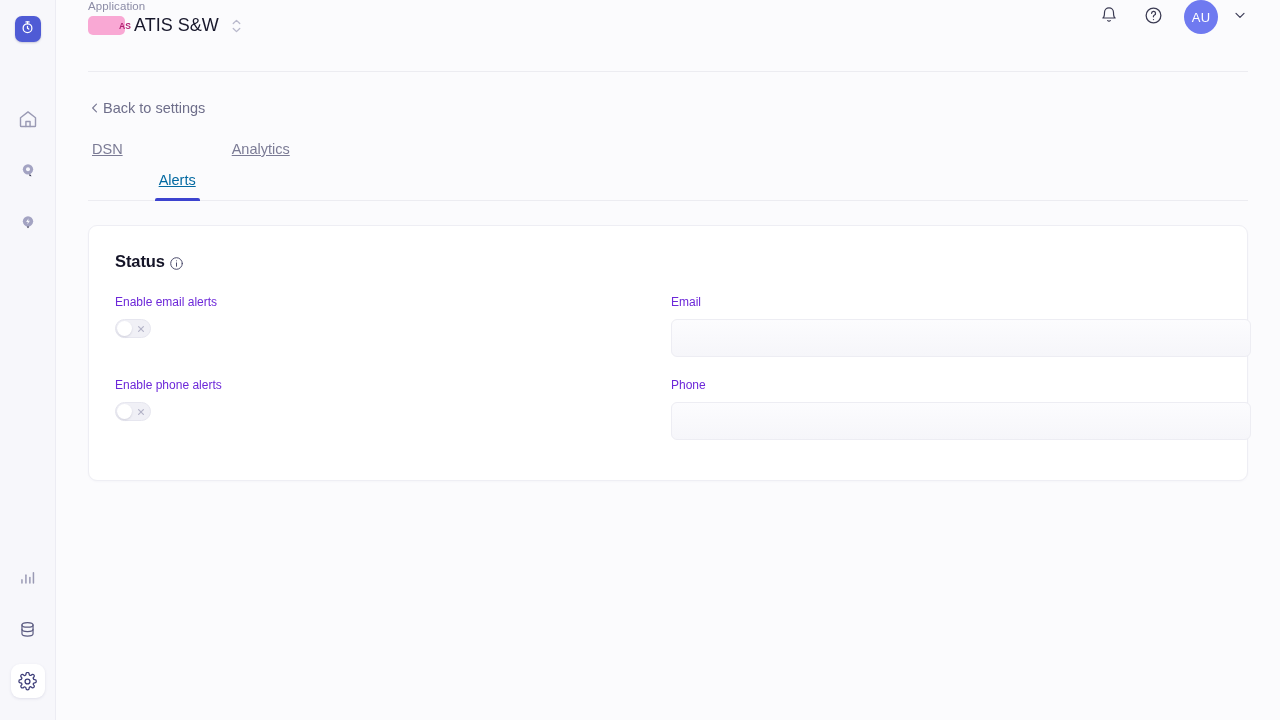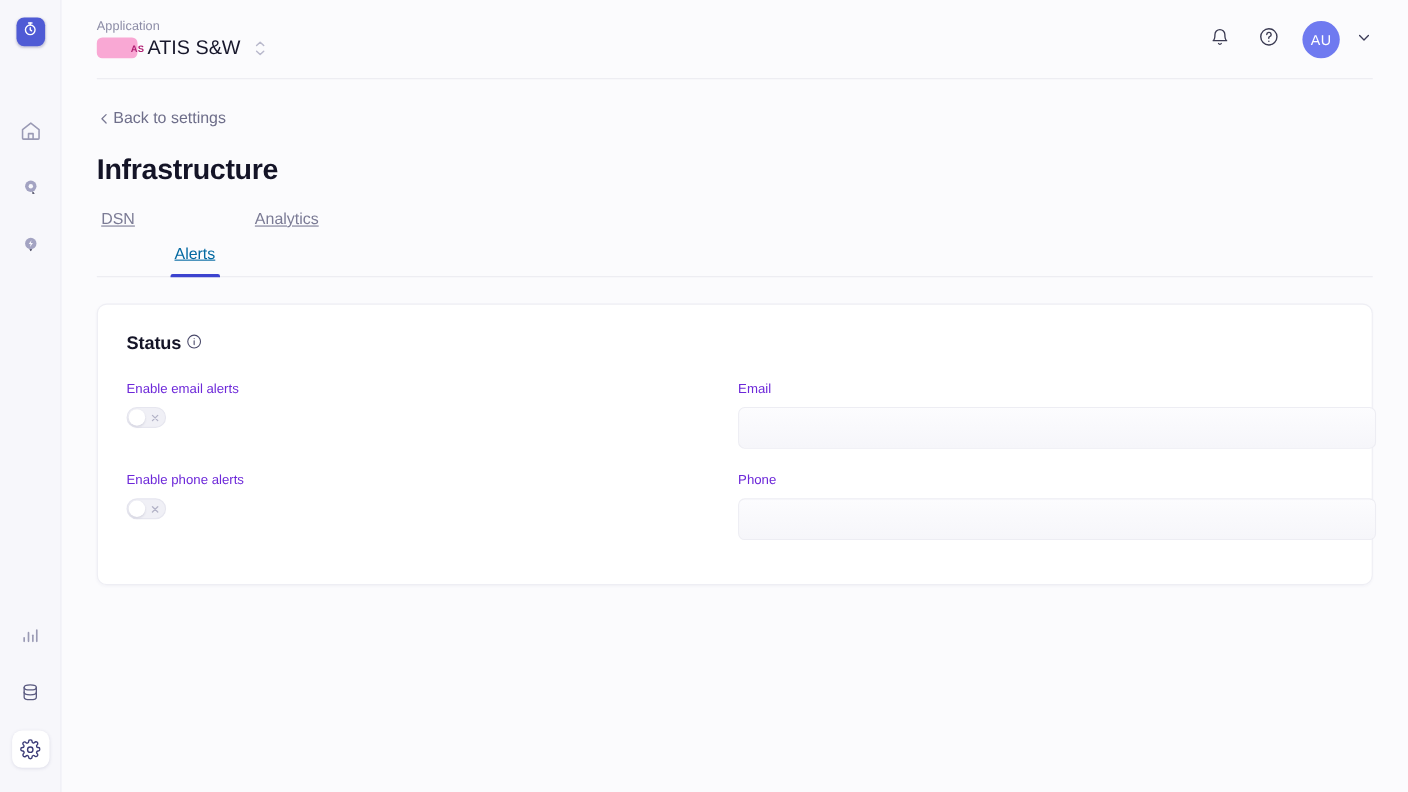--- a/index.html
+++ b/index.html
@@ -89,21 +89,21 @@
     flex: 1 1 auto;
     height: 720px;
     position: relative;
     background: #fbfbfd;
   }
 
   
   .topbar {
     height: 72px;
     display: flex;
-    align-items: center;
+    align-items: flex-start;
     padding: 0 32px 0 32px;
     position: relative;
   }
   .topbar:after {
     content: "";
     position: absolute;
     left: 32px;
     right: 32px;
     bottom: 0;
     height: 1px;
@@ -239,21 +239,21 @@
     background: #ffffff;
     border: 1px solid #eeeef4;
     border-radius: 9px;
     padding: 26px 26px 40px 26px;
     box-shadow: 0 1px 2px rgba(80,80,130,.035);
     width: 1160px;
   }
 
   .card-title-row {
     display: flex;
-    align-items: flex-start;
+    align-items: flex-end;
     gap: 4px;
   }
   .card-title {
     font-size: 16.5px;
     font-weight: 700;
     color: #141427;
     letter-spacing: -.1px;
   }
   .info-dot { display: flex; color: #4b4b6b; }
 
@@ -461,21 +461,20 @@
 
       <div class="backlink">
         <span class="chev">
           <svg width="14" height="14" viewBox="0 0 24 24" fill="none" stroke="currentColor" stroke-width="2" stroke-linecap="round" stroke-linejoin="round">
               <path d="M14.5 5.5 8 12l6.5 6.5"></path>
             </svg>
         </span>
         <span>Back to settings</span>
       </div>
 
-      <div class="page-title">Infrastructure</div>
 
       <div class="tabs">
         <div class="tab">DSN</div>
         <div class="tab active">Alerts</div>
         <div class="tab">Analytics</div>
       </div>
 
       <div class="card">
 
         <div class="card-title-row">

